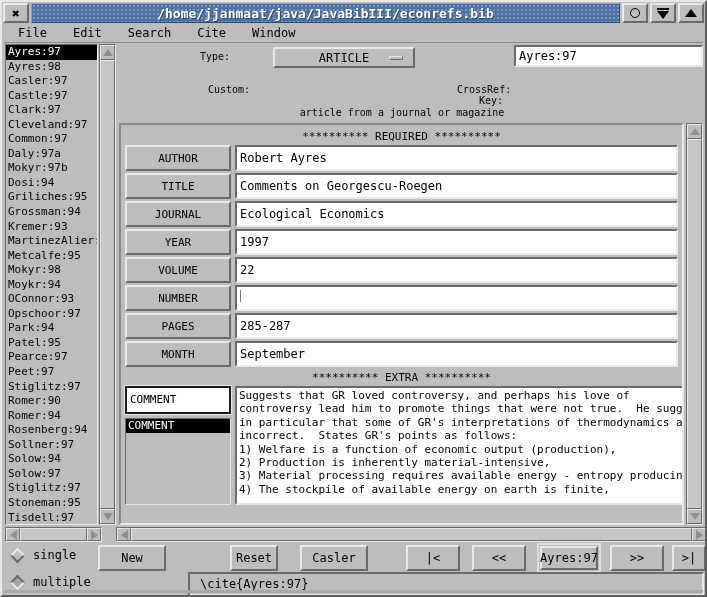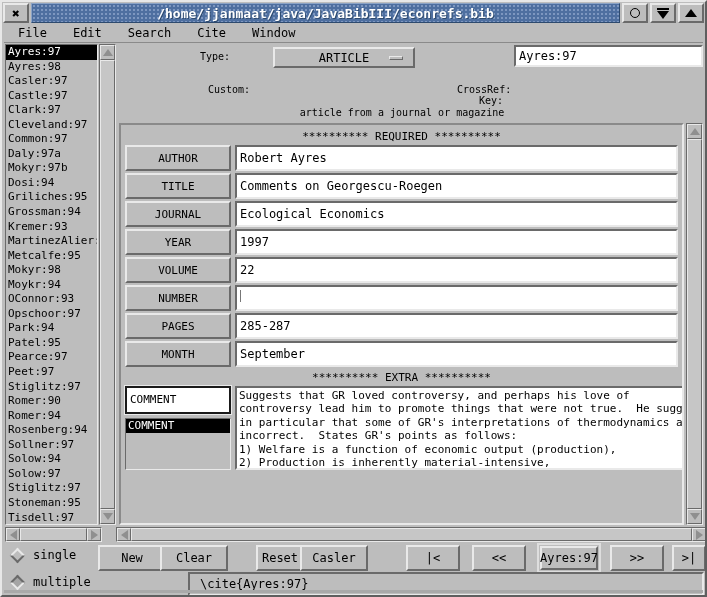--- a/index.html
+++ b/index.html
@@ -72,21 +72,21 @@
   .key-input { position:absolute; left:512px; top:43px; width:189px; height:22px; }
 
   
   .form-frame { position:absolute; left:117px; top:121px; width:565px; height:402px; padding:3px 4px; overflow:hidden; }
   .sec-hdr { text-align:center; font-size:11px; height:17px; line-height:17px; }
   .frow { display:flex; height:26px; margin-bottom:2px; }
   .flabel { flex:0 0 106px; display:flex; align-items:center; justify-content:center; font-size:11px; cursor:default; }
   .finput { flex:1; margin-left:4px; height:26px; }
   .caret { display:inline-block; width:1px; height:12px; border-left:1px solid #777; margin-right:1px; vertical-align:middle; }
 
-  .extra-wrap { display:flex; height:84px; }
+  .extra-wrap { display:flex; height:119px; }
   .extra-left { flex:0 0 106px; display:flex; flex-direction:column; }
   .extra-fieldname { height:28px; background:#fff; border:2px solid #1a1a1a; outline:1px solid #e9e9e9;
                      font-size:11px; padding:5px 2px 0 3px; }
   .extra-list { flex:1; margin-top:4px; border:1px solid; border-color:#6a6a6a #e9e9e9 #e9e9e9 #6a6a6a; overflow:hidden; }
   .extra-li { height:14px; line-height:14px; font-size:11px; padding-left:2px; }
   .extra-li.sel { background:#000; color:#fff; }
   .comment-area { flex:1; margin-left:4px; display:flex; background:#fff;
                   border:2px solid; border-color:#6a6a6a #e9e9e9 #e9e9e9 #6a6a6a; }
   .comment-text { flex:1; font-size:11px; line-height:13.4px; white-space:pre; overflow:hidden; padding:1px 0 0 2px; }
 
@@ -289,22 +289,21 @@
   <div class="radio-row" style="left:10px; top:546px;">
     <span class="diamond"></span>
     <span>single</span>
   </div>
   <div class="radio-row" style="left:10px; top:573px;">
     <span class="diamond pressed"></span>
     <span>multiple</span>
   </div>
 
   <div class="btn raised" style="left:96px;  top:543px; width:68px;">New</div>
-  <div class="btn raised" style="left:158px; top:543px; width:68px;">Clear</div>
-  <div class="btn raised" style="left:228px; top:543px; width:48px;margin-left:26px;">Reset</div>
+  <div class="btn raised" style="left:228px; top:543px; width:48px;">Reset</div>
   <div class="btn raised" style="left:298px; top:543px; width:68px;">Casler</div>
 
   <div class="btn raised" style="left:404px; top:543px; width:54px;">|&lt;</div>
   <div class="btn raised" style="left:470px; top:543px; width:54px;">&lt;&lt;</div>
   <div class="btn raised default-ring" style="left:538px; top:544px; width:58px; height:24px;">Ayres:97</div>
   <div class="btn raised" style="left:608px; top:543px; width:54px;">&gt;&gt;</div>
   <div class="btn raised" style="left:670px; top:543px; width:34px;">&gt;|</div>
 
   <div class="cite-field">\cite{Ayres:97}</div>
 

